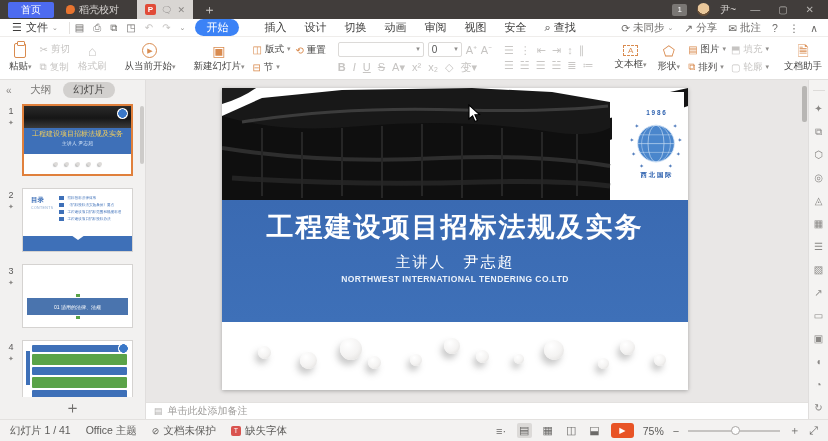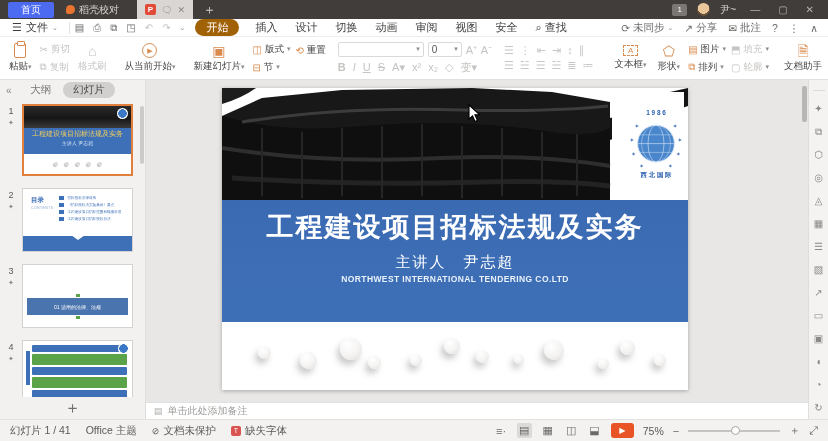--- a/index.html
+++ b/index.html
@@ -21,21 +21,21 @@
   .win-btn { color:#b5b2af; font-size:10px; padding:0 4px; }
 
   
   .menubar { height:18px; background:#fff; border-bottom:1px solid #efedeb; display:flex; align-items:center; font-size:11px; color:#3d3c3b; padding:0 6px; }
   .file-menu { display:flex; align-items:center; gap:4px; padding:0 6px; }
   .msep { width:1px; height:12px; background:#e3e1df; margin:0 5px; }
   .quick-icons { display:flex; gap:9px; color:#6d6b69; font-size:10px; align-items:center; }
   .quick-icons .dis { color:#c9c7c5; }
   .menu-tabs { display:flex; align-items:center; margin-left:10px; }
   .menu-tab { padding:1px 9px; }
-  .menu-tab-active { background:#a16207; color:#fff; border-radius:9px; padding:1px 11px; margin-right:7px; }
+  .menu-tab-active { background:#3b82f6; color:#fff; border-radius:9px; padding:1px 11px; margin-right:16px; }
   .menu-find { display:flex; align-items:center; gap:3px; padding:0 9px; color:#3d3c3b; }
   .mb-right { margin-left:auto; display:flex; align-items:center; gap:11px; font-size:10.5px; color:#6d6b69; padding-right:4px; }
   .mb-right .it { display:flex; align-items:center; gap:3px; }
 
   
   .ribbon { height:43px; background:#fff; border-bottom:1px solid #e2e0de; display:flex; align-items:stretch; padding:2px 2px; font-size:9.5px; color:#474645; }
   .rsep { width:1px; background:#eceae8; margin:4px 2px; }
   .rgroup { display:flex; align-items:center; gap:5px; padding:0 4px; }
   .bigbtn { display:flex; flex-direction:column; align-items:center; justify-content:center; gap:2px; padding:0 3px; white-space:nowrap; }
   .bigbtn .ic { font-size:14px; line-height:14px; color:#d98b4f; }

